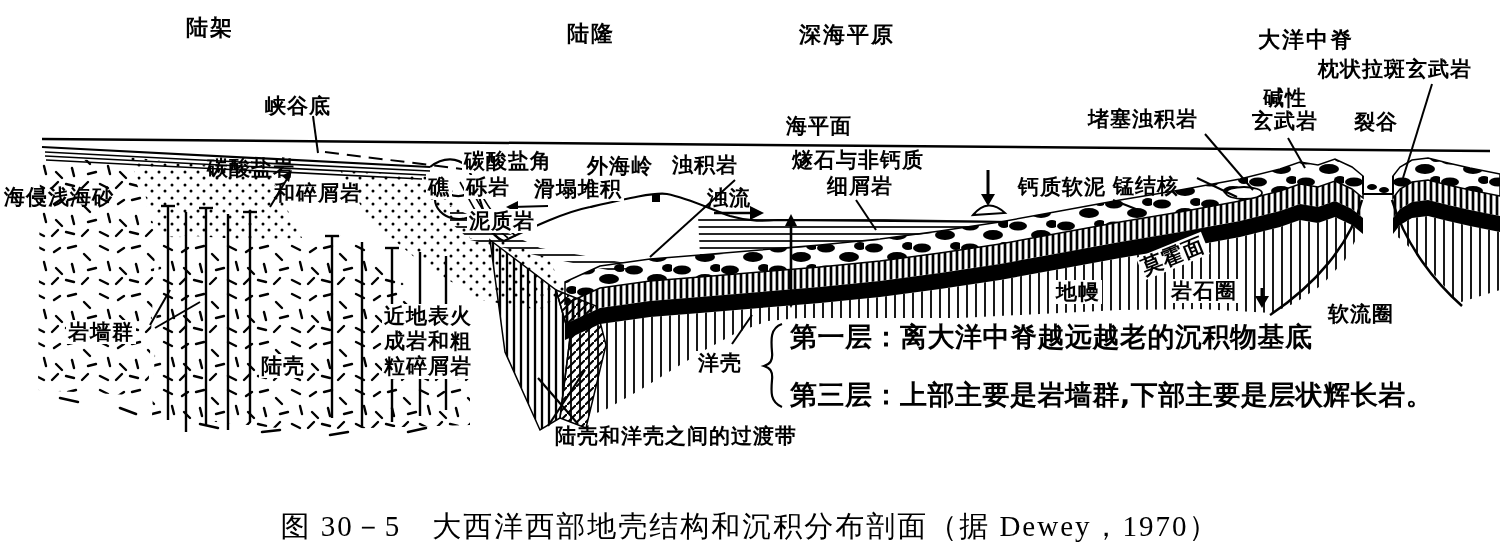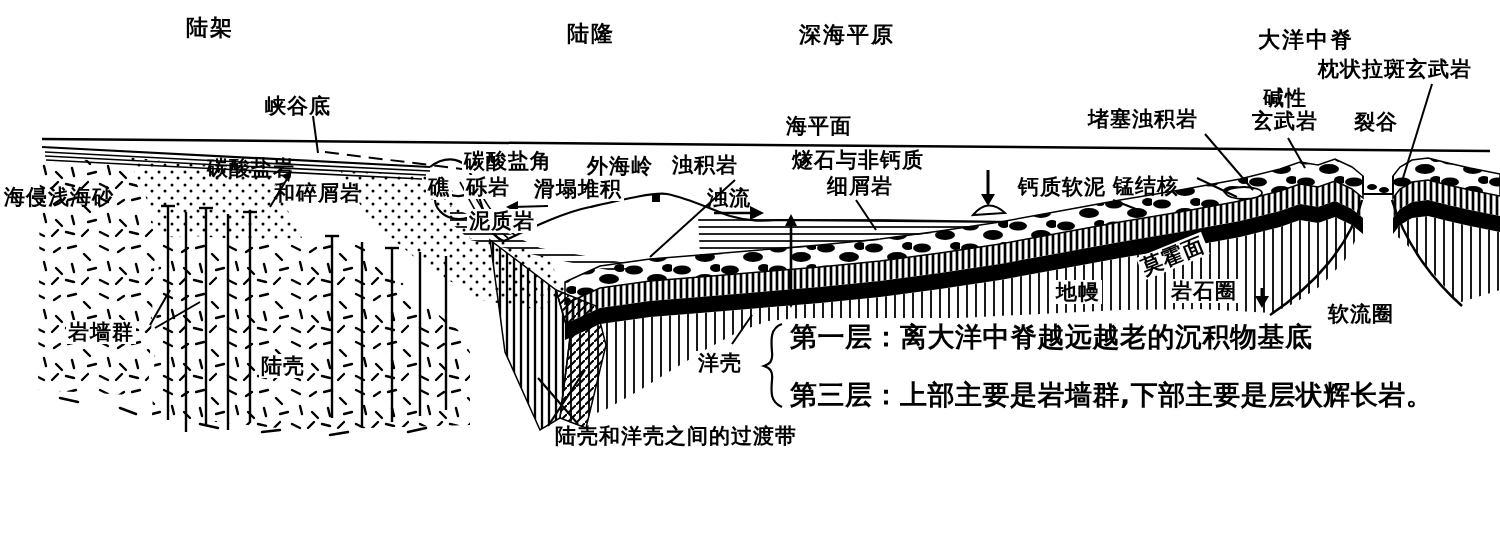--- a/index.html
+++ b/index.html
@@ -243,23 +243,27 @@
 <div class="lbl" style="left:672px;top:153px;text-align:right;">浊积岩</div>
 <div class="lbl bgw" style="left:532px;top:177px;">滑塌堆积</div>
 <div class="lbl" style="left:691px;top:186px;margin-left:16px;">浊流</div>
 <div class="lbl bgw" style="left:467px;top:209px;">泥质岩</div>
 <div class="lbl" style="left:792px;top:148px;">燧石与非钙质</div>
 <div class="lbl" style="left:827px;top:174px;">细屑岩</div>
 <div class="lbl" style="left:1018px;top:175px;">钙质软泥</div>
 <div class="lbl" style="left:1113px;top:155px;margin-top:19px;">锰结核</div>
 <div class="lbl bgw" style="left:66px;top:320px;">岩墙群</div>
 <div class="lbl bgw" style="left:259px;top:354px;">陆壳</div>
+<div class="lbl bgw" style="left:382px;top:304px;line-height:25px;">近地表火
+成岩和粗
+粒碎屑岩</div>
 <div class="lbl bgw rot" style="left:1136px;top:258px;">莫霍面</div>
 <div class="lbl bgw" style="left:1054px;top:280px;">地幔</div>
 <div class="lbl bgw" style="left:1169px;top:279px;">岩石圈</div>
 <div class="lbl" style="left:1328px;top:302px;">软流圈</div>
 <div class="lbl bgw" style="left:696px;top:351px;">洋壳</div>
 <div class="lbl layerline" style="left:790px;top:325px;">第一层：离大洋中脊越远越老的沉积物基底</div>
 <div class="lbl layerline" style="left:790px;top:383px;">第三层：上部主要是岩墙群,下部主要是层状辉长岩。</div>
 <div class="lbl" style="left:555px;top:424px;">陆壳和洋壳之间的过渡带</div>
 
+<div class="caption">图 30－5　大西洋西部地壳结构和沉积分布剖面（据 Dewey，1970）</div>
 
 </div>
 
 </body></html>

